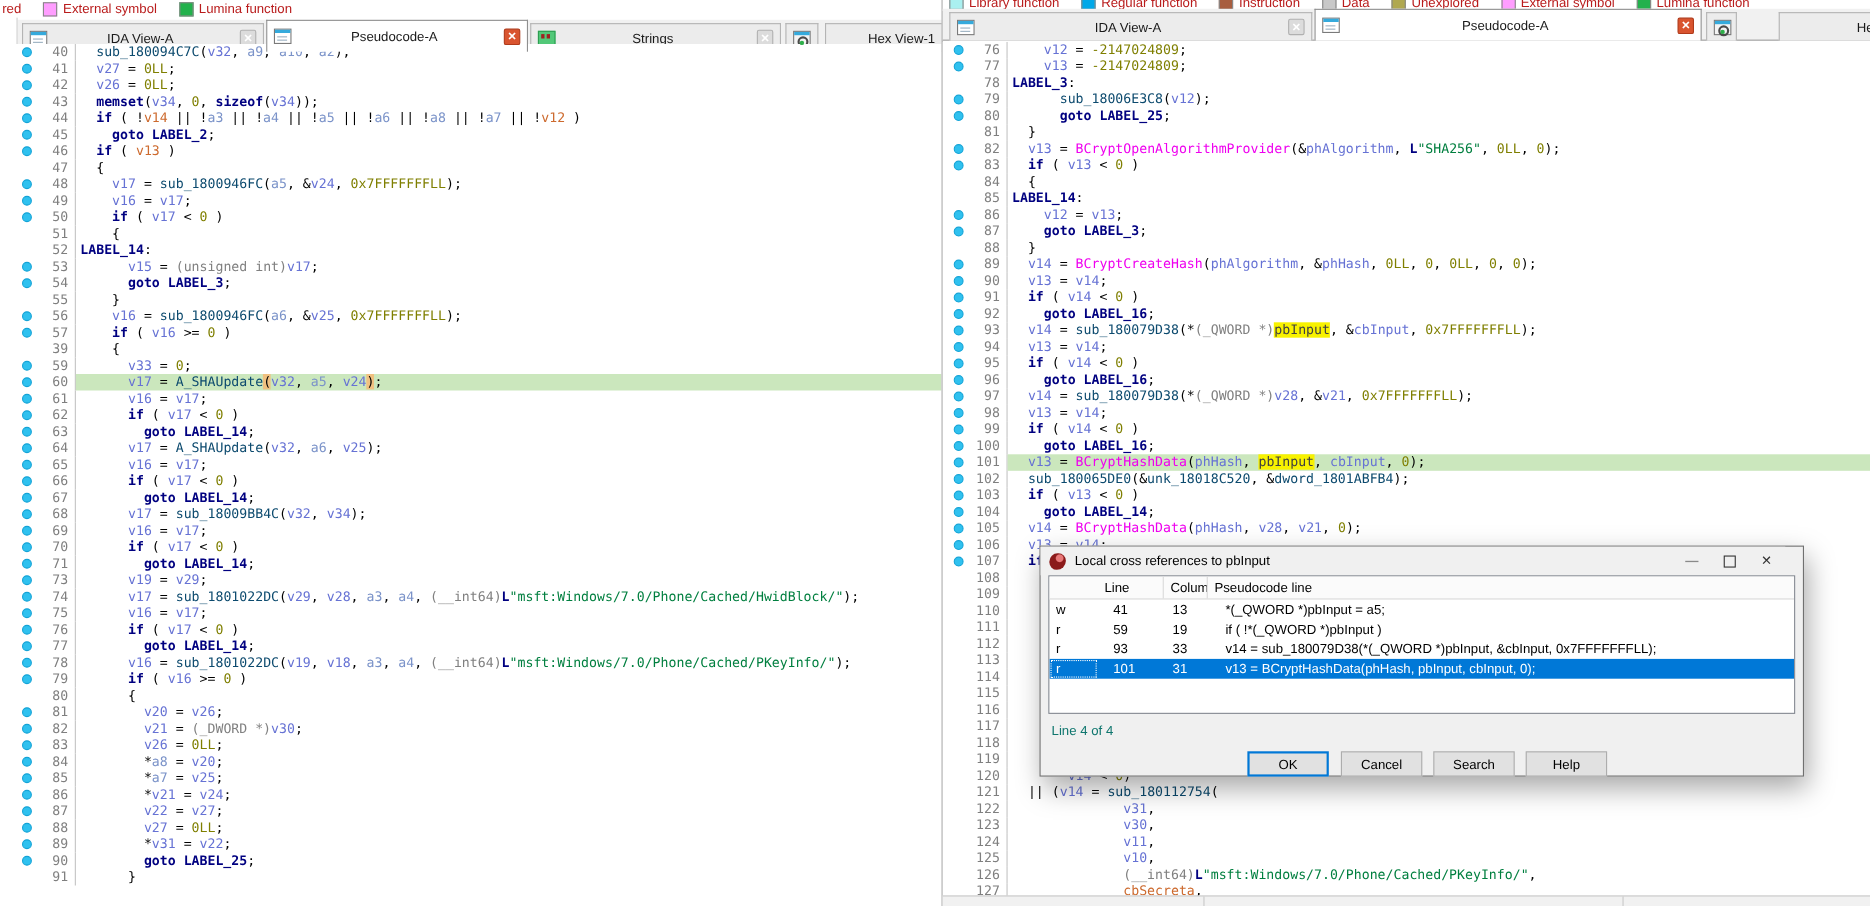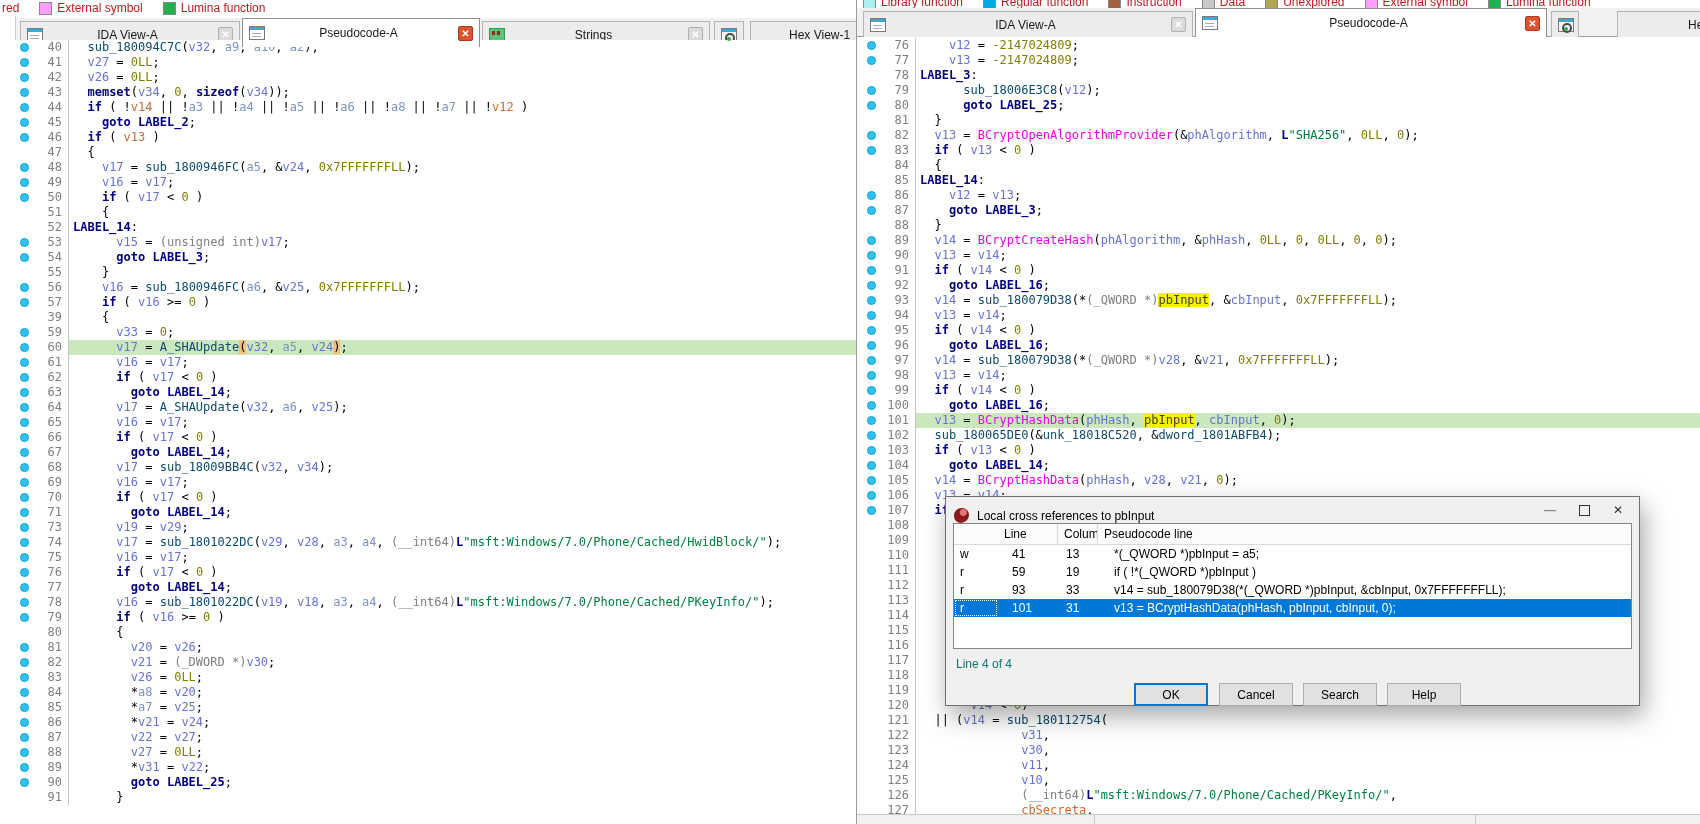--- a/index.html
+++ b/index.html
@@ -64,21 +64,21 @@
   .tk-y{background:#f8f200;color:#404040;}
   
   #left-strip{position:absolute;left:0;top:16px;bottom:0;width:15px;background:#fff;border-right:1px solid #cfcfcf;}
   #left-strip .handle{position:absolute;left:1px;top:70px;width:10px;height:13px;background:#dcdcdc;border:1px solid #b8b8b8;box-sizing:border-box;}
   
   #right-bottombar{position:absolute;left:0;right:0;bottom:0;height:9px;background:#f1f1f1;border-top:1px solid #c8c8c8;z-index:4;}
   #right-bottombar i{position:absolute;top:0;bottom:0;width:1px;background:#c8c8c8;}
   
   #xref-dialog{position:absolute;left:945px;top:496px;width:695px;height:210px;background:#f0f0f0;
                border:1px solid #707070;box-shadow:4px 10px 24px rgba(0,0,0,0.35);z-index:10;box-sizing:border-box;}
-  #dlg-titlebar{position:absolute;left:0;top:0;right:4px;height:26px;background:#f0f0f0;display:flex;align-items:flex-end;}
+  #dlg-titlebar{position:absolute;left:0;top:0;right:16px;height:26px;background:#f0f0f0;display:flex;align-items:center;}
   #dlg-icon{width:15px;height:15px;margin:0 8px 0 8px;border-radius:50% 45% 55% 45%;
             background:radial-gradient(circle at 62% 30%, #e87878 0 3px, #8b1a1a 4px);flex:0 0 auto;}
   #dlg-title{font-size:12px;color:#000;flex:1;}
   .dlg-winbtn{width:34px;height:26px;display:flex;align-items:center;justify-content:center;font-size:12px;color:#333;}
   .dlg-winbtn.min{color:#8a8a8a;font-weight:bold;}
   .dlg-winbtn.max span{width:9px;height:9px;border:1px solid #333;display:inline-block;}
   #dlg-list{position:absolute;left:7px;top:26px;width:679px;height:126px;background:#fff;border:1px solid #828790;box-sizing:border-box;overflow:hidden;}
   .xr-header{display:flex;height:20px;line-height:20px;font-size:12px;color:#000;background:#fbfbfb;border-bottom:1px solid #d9d9d9;}
   .xr-hcell{box-sizing:border-box;border-right:1px solid #d9d9d9;padding-left:6px;overflow:hidden;white-space:nowrap;}
   .xr-row{display:flex;height:18px;line-height:18px;font-size:12px;color:#000;white-space:nowrap;}

